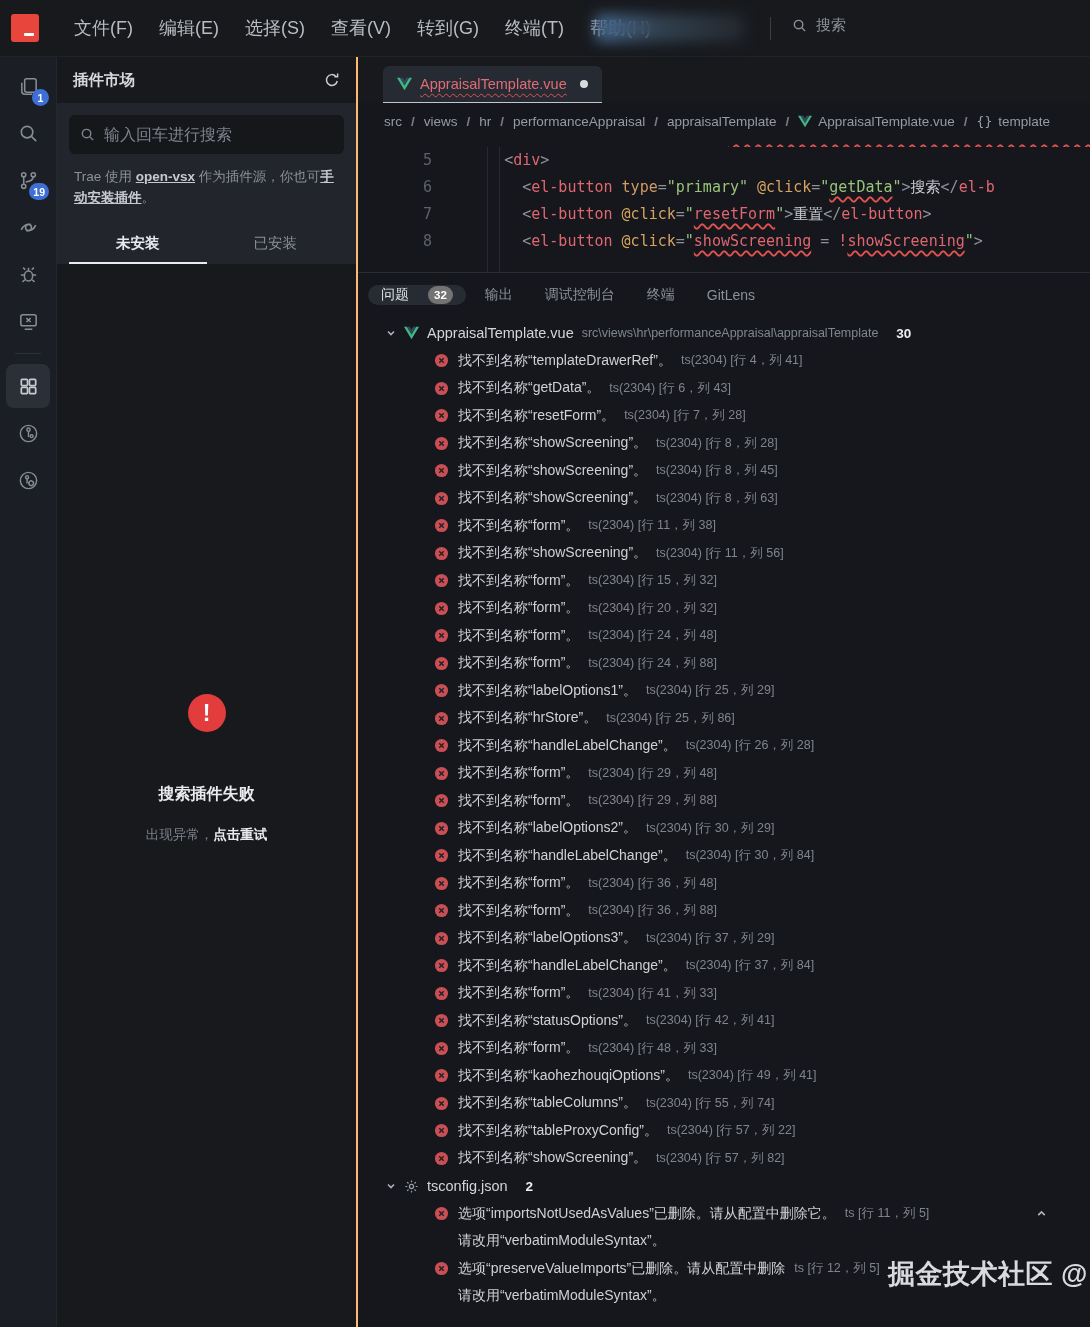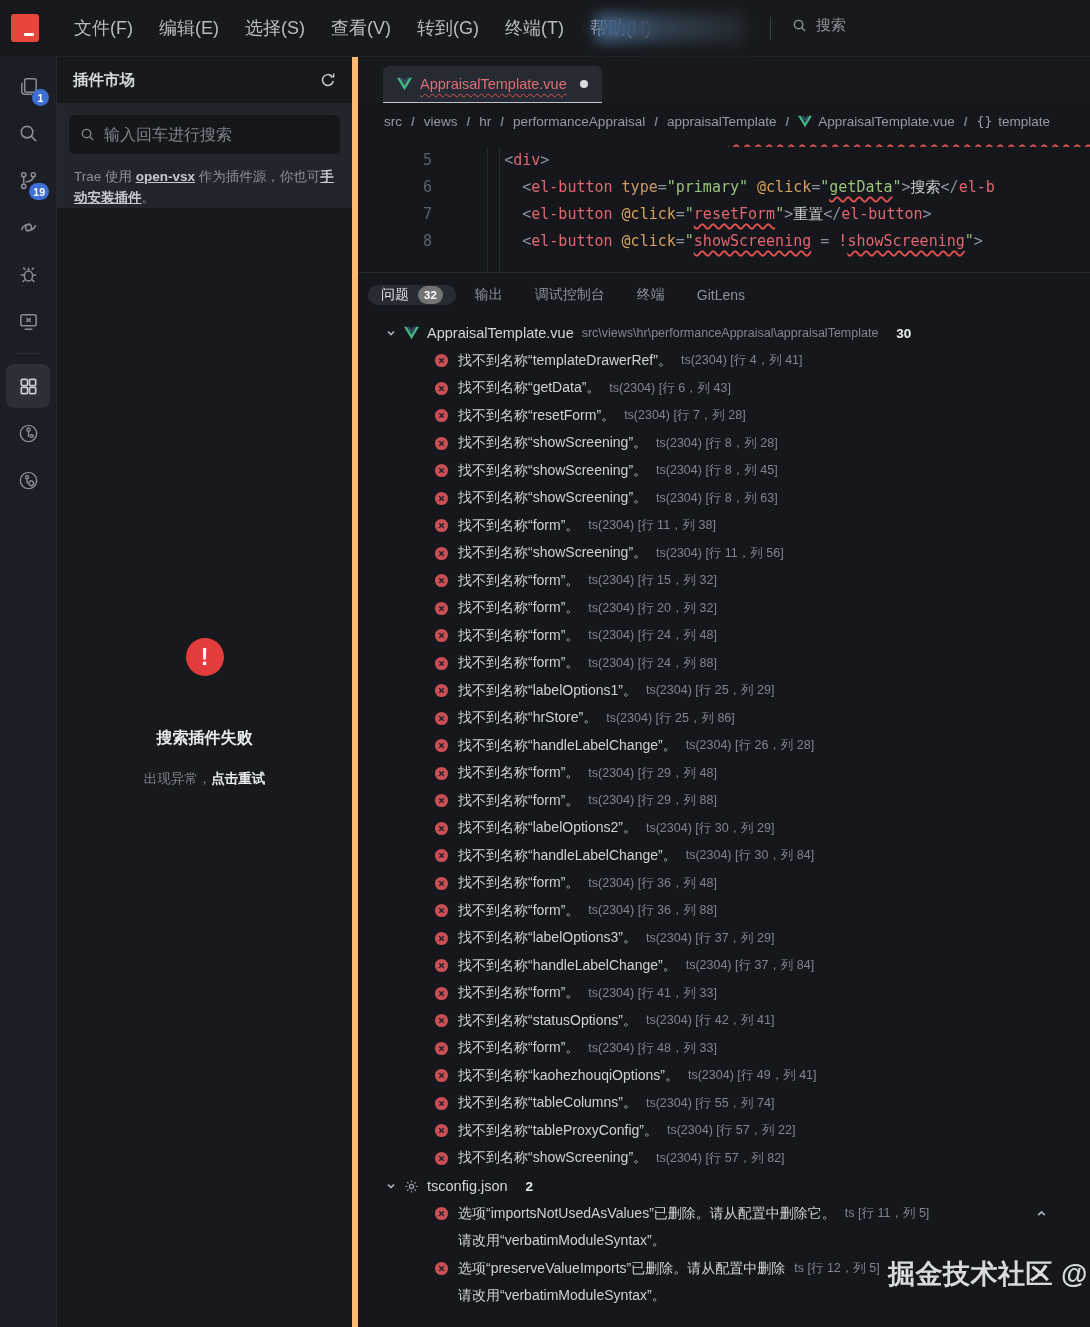--- a/index.html
+++ b/index.html
@@ -32,21 +32,21 @@
     position:relative; color:#868d96; cursor:pointer; border-radius:8px; }
   .ab-item.active { background:#2b2f37; color:#c6cad1; }
   .ab-item svg { width:23px; height:23px; }
   .ab-badge { position:absolute; right:1px; bottom:2px; min-width:17px; height:17px; padding:0 4px;
     background:#3e6fd6; border-radius:9px; color:#fff; font-size:10.5px; font-weight:700;
     display:flex; align-items:center; justify-content:center; }
   .ab-divider { width:26px; height:1px; background:#2c3038; margin:7px 0 10px; }
 
   
   .sidebar { position:absolute; left:57px; top:57px; bottom:0; width:301px; background:#17191d;
-    border-right:6px solid #fdba74; display:flex; flex-direction:column; }
+    border-right:2px solid #fdba74; display:flex; flex-direction:column; }
   .sb-header { height:46px; flex-shrink:0; display:flex; align-items:center; padding:0 16px;
     font-size:15.5px; font-weight:700; color:#d5d8dc; }
   .sb-refresh { margin-left:auto; color:#c9ccd1; cursor:pointer; }
   .sb-refresh svg { width:16px; height:16px; }
   .sb-upper { background:#22252c; padding:12px 12px 0; flex-shrink:0; }
   .sb-searchbox { height:39px; background:#15171b; border-radius:6px; display:flex; align-items:center;
     padding:0 11px; gap:9px; color:#7d838c; }
   .sb-searchbox svg { width:15px; height:15px; flex-shrink:0; }
   .sb-searchbox input { background:transparent; border:none; outline:none; color:#c9ccd1;
     font-size:16px; width:100%; font-family:inherit; }
@@ -97,21 +97,21 @@
   .tk-attr2 { color:#d7a35f; }
   .tk-str { color:#98c379; }
   .tk-ident { color:#e0666f; }
   .tk-text { color:#c9ccd1; }
   .tk-plain { color:#c9ccd1; }
   .sqg { text-decoration:underline wavy #e0514f 1.5px; text-underline-offset:4px; }
 
   
   .panel { flex:1; min-height:0; border-top:1px solid #282c33; display:flex; flex-direction:column; }
   .panel-tabs { height:44px; flex-shrink:0; display:flex; align-items:center; padding-left:10px; gap:6px; }
-  .p-tab { padding:1px 13px; font-size:14px; color:#8b9199; display:flex; align-items:center; gap:9px;
+  .p-tab { padding:1px 13px; font-size:14px; color:#8b9199; display:flex; align-items:center; gap:19px;
     border-radius:11px; cursor:pointer; }
   .p-tab.active { background:#272c34; color:#dde0e4; }
   .p-badge { background:#737373; color:#fff; border-radius:9px; height:18px; min-width:18px; padding:0 6px;
     font-size:11.5px; font-weight:700; display:flex; align-items:center; justify-content:center; }
   .problems { flex:1; overflow:hidden; padding-top:2px; }
   .grp { height:28px; display:flex; align-items:center; padding-left:27px; color:#d2d5da; font-size:14.5px; cursor:pointer; }
   .grp .chev { width:12px; height:12px; margin-right:7px; flex-shrink:0; }
   .grp .vue-ic { width:15px; height:14px; margin-right:8px; }
   .grp .gear-ic { width:15px; height:15px; margin-right:8px; }
   .grp-path { color:#80868f; font-size:12.5px; margin-left:8px; }
@@ -236,20 +236,24 @@
   </div>
   <div class="sb-upper">
     <div class="sb-searchbox">
       <svg viewBox="0 0 16 16">
           <circle cx="7" cy="7" r="4.5" fill="none" stroke="currentColor" stroke-width="1.5"></circle>
           <path d="M10.5 10.5 14 14" stroke="currentColor" stroke-width="1.5"></path>
         </svg>
       <input type="text" placeholder="输入回车进行搜索" style="">
     </div>
     <div class="sb-hint"><span>Trae 使用 </span><span class="sb-link">open-vsx</span><span> 作为插件源，你也可</span><span class="sb-link">手动安装插件</span><span>。</span></div>
+    <div class="sb-tabs" id="sb-tabs">
+        <div class="sb-tab active">未安装</div>
+        <div class="sb-tab">已安装</div>
+      </div>
   </div>
   <div class="sb-content">
     <div class="sb-error">
       <div class="sb-error-icon">!</div>
       <div class="sb-error-title">搜索插件失败</div>
       <div class="sb-error-sub"><span>出现异常，</span><span class="sb-retry">点击重试</span></div>
     </div>
   </div>
 </aside>
 

